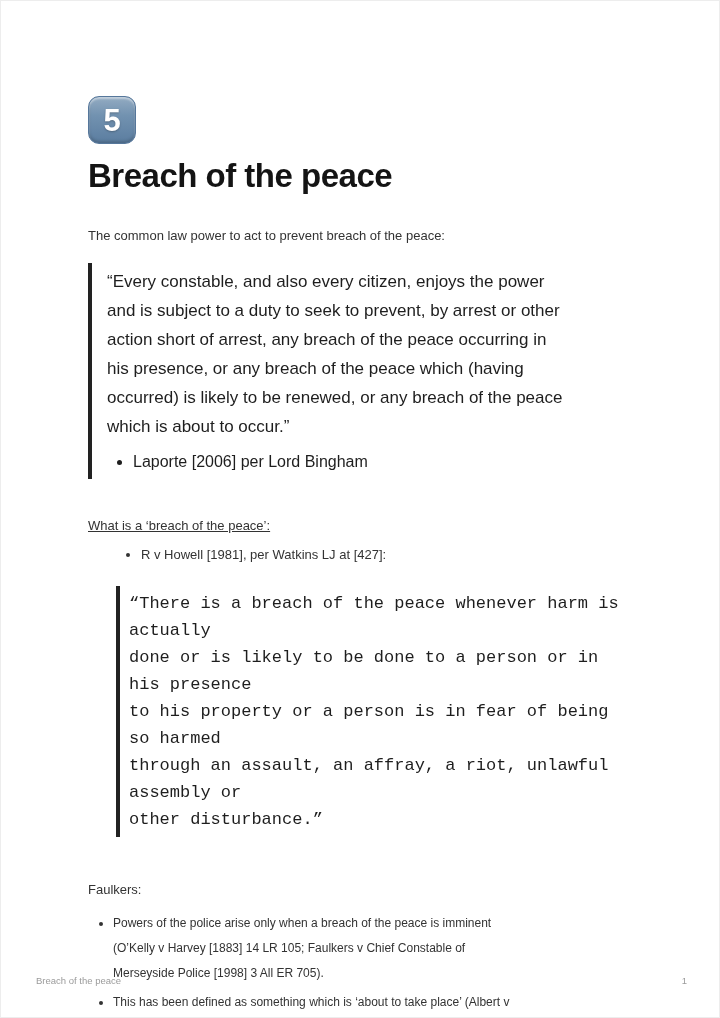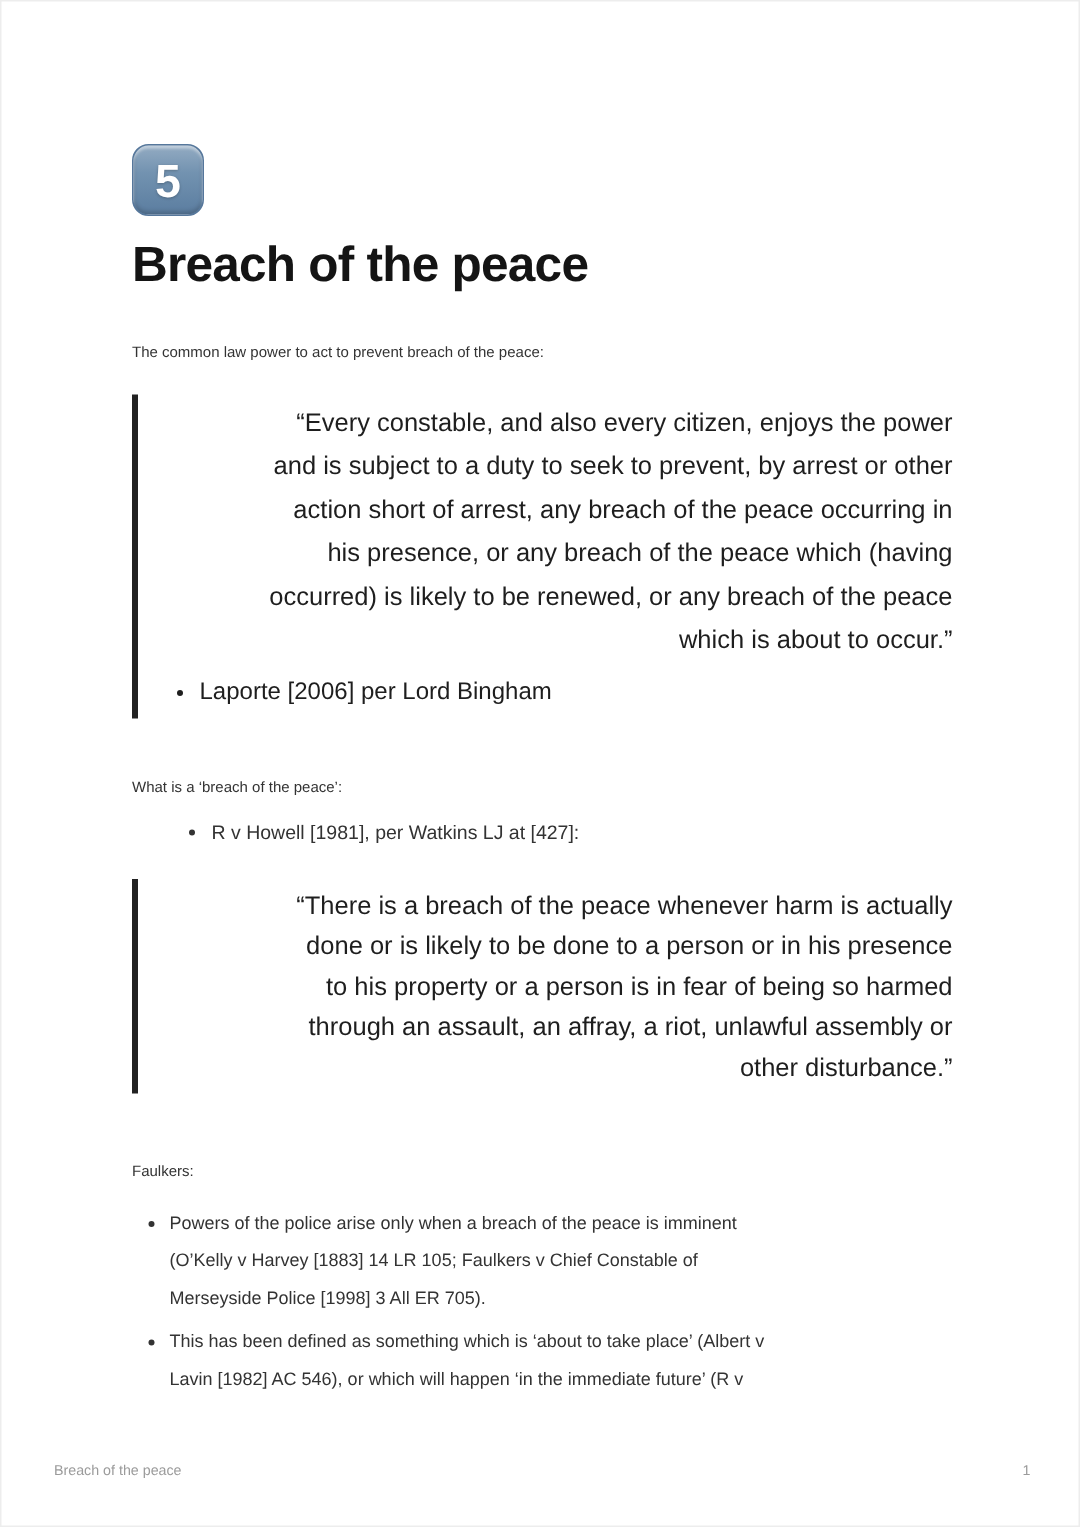--- a/index.html
+++ b/index.html
@@ -35,65 +35,66 @@
   }
   h1.page-title {
     font-size: 33px;
     font-weight: 700;
     color: #141414;
     letter-spacing: -0.5px;
     line-height: 1.2;
     margin-bottom: 31px;
   }
   .small-text {
-    font-size: 10px;
+    font-size: 13px;
     line-height: 18px;
     color: #333333;
   }
   .intro { margin-bottom: 18px; }
   blockquote.quote-block {
     border-left: 4px solid #222222;
     padding: 4px 0 6px 15px;
     margin-bottom: 38px;
   }
   .quote-text {
     font-size: 17px;
     line-height: 29px;
     color: #1e1e1e;
     white-space: pre-line;
-    text-align: right;
   }
   blockquote.quote-block ul {
     margin-top: 10px;
     padding-left: 26px;
     list-style: disc outside;
   }
   blockquote.quote-block ul li {
     font-size: 16px;
     line-height: 22px;
     color: #1e1e1e;
   }
-  .section-label { margin-bottom: 10px; }
+  .section-label { margin-bottom: 10px; text-decoration: underline; }
   ul.case-list {
     padding-left: 25px;
     list-style: disc outside;
     margin-bottom: 0;
   }
   ul.case-list li {
     font-size: 13px;
     line-height: 19px;
     color: #333333;
     white-space: pre-line;
     margin-bottom: 4px;
     margin-left: 28px;
   }
   blockquote.quote-block.nested {
+    margin-left: 28px;
     margin-top: 22px;
     padding: 4px 0 4px 9px;
     margin-bottom: 44px;
+    font-family: Liberation Mono, monospace;
   }
   blockquote.quote-block.nested .quote-text {
     line-height: 27px;
   }
   .imminence-label { margin-bottom: 12px; }
   ul.imminence-list {
     padding-left: 25px;
     list-style: disc outside;
   }
   ul.imminence-list li {

